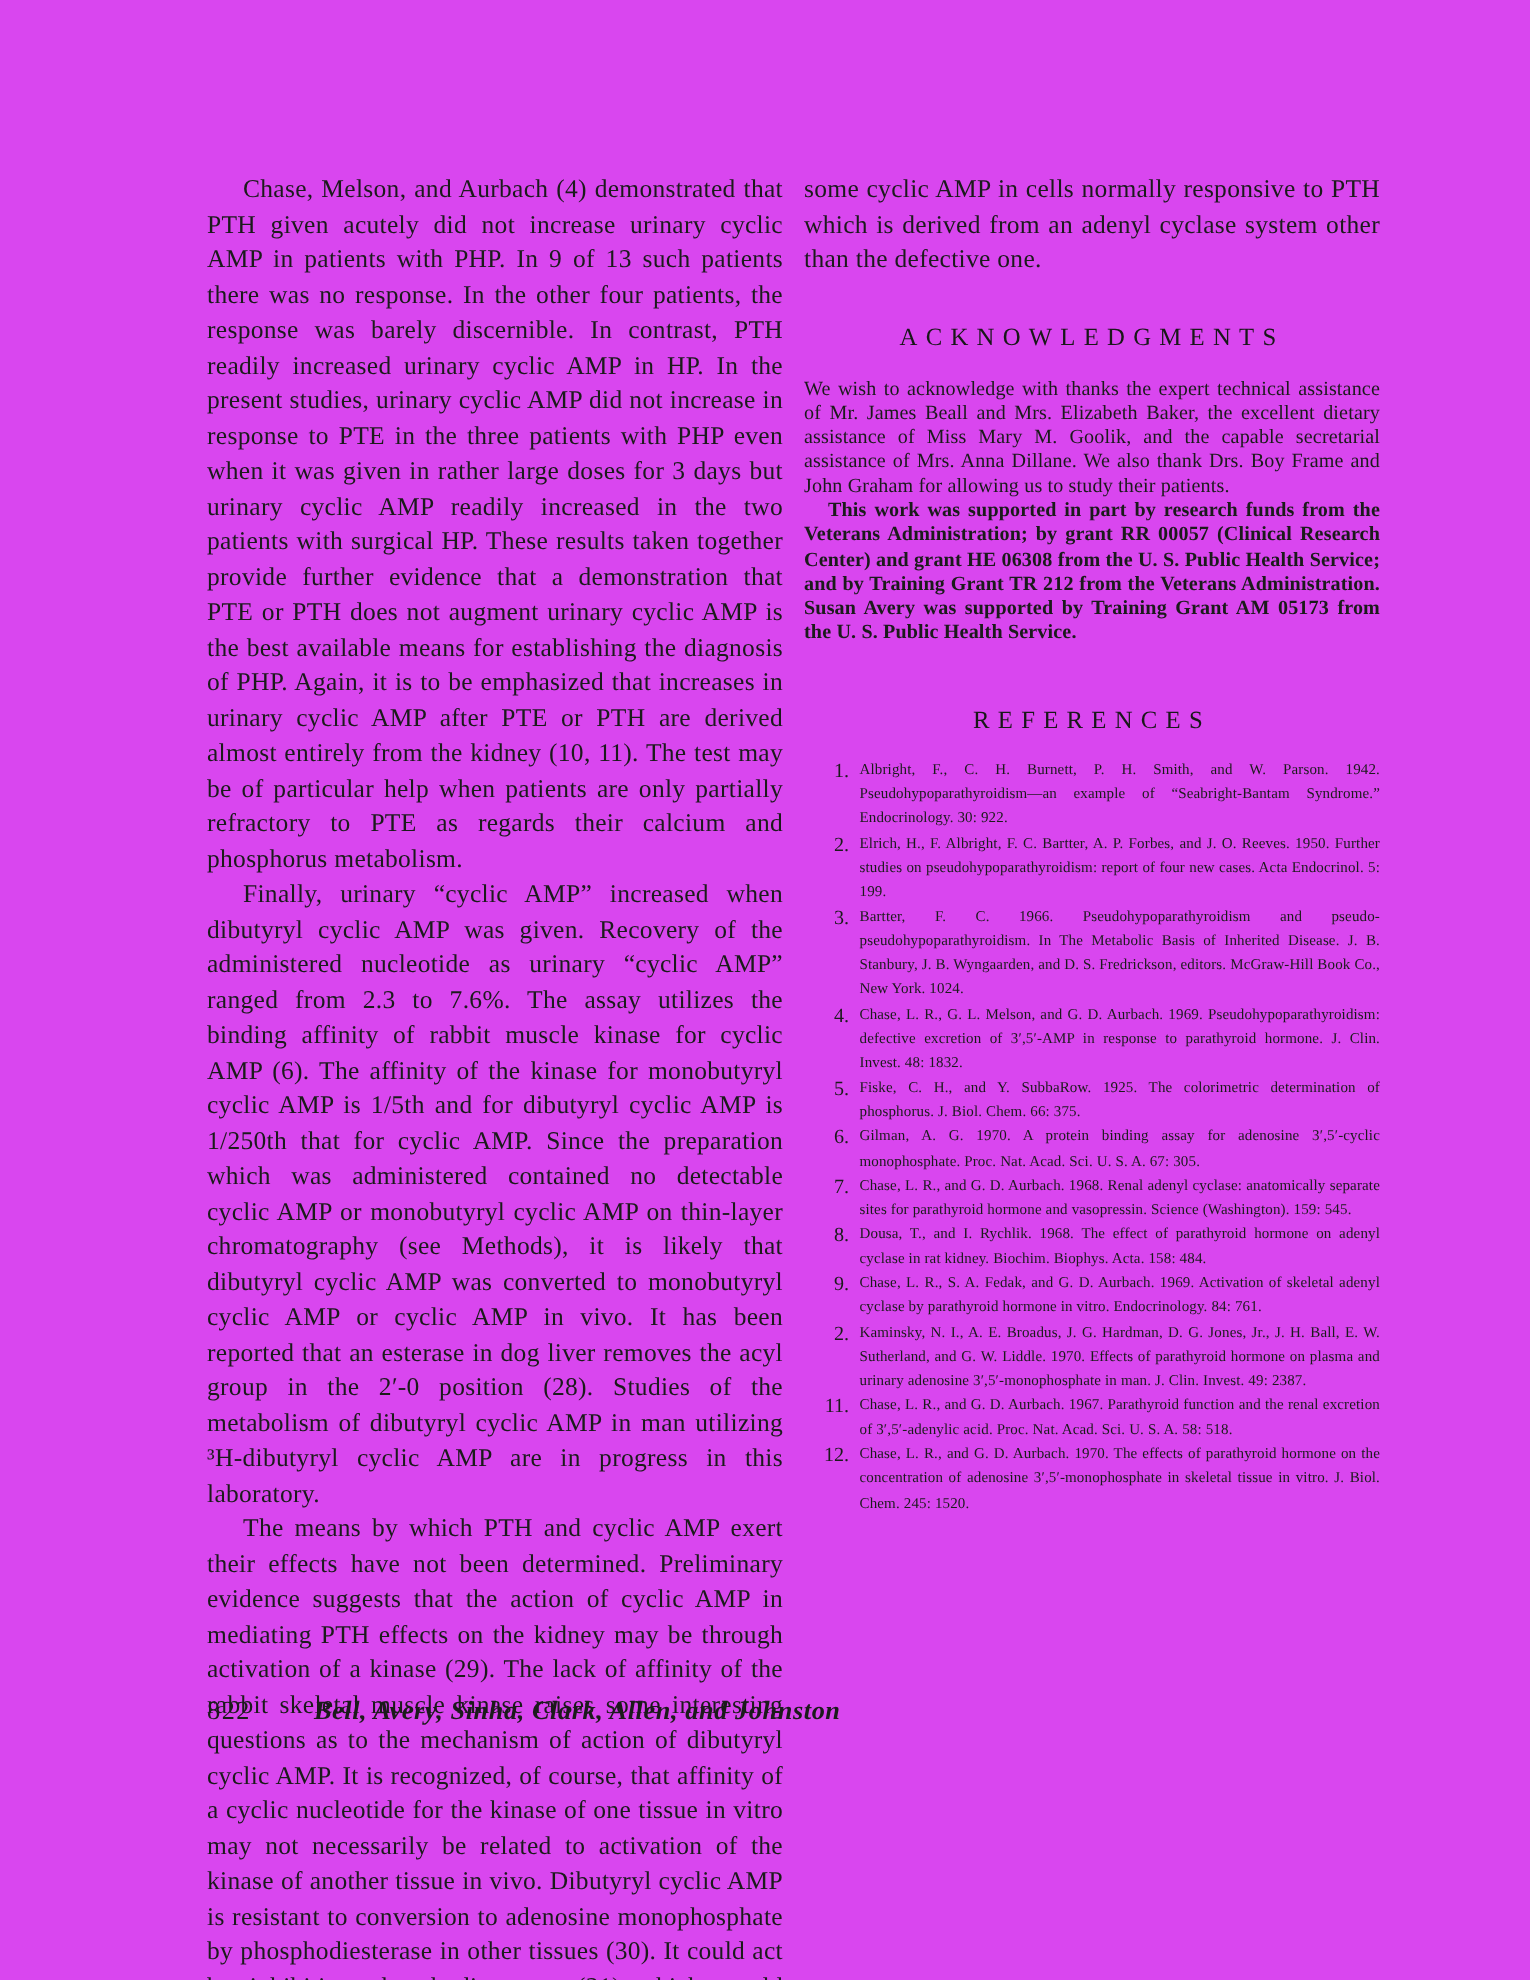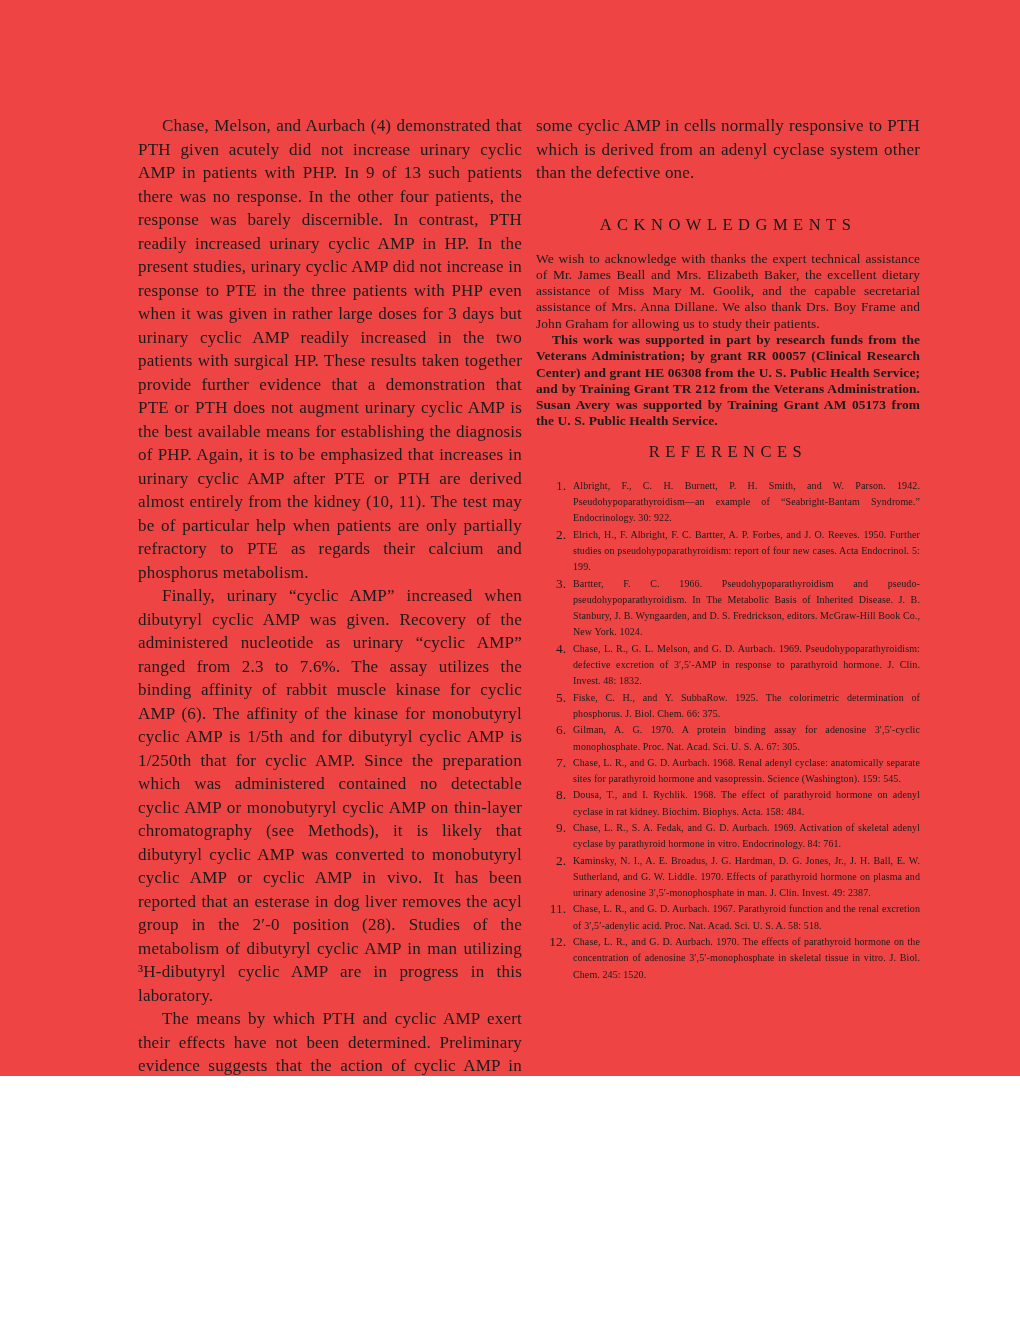--- a/index.html
+++ b/index.html
@@ -3,22 +3,22 @@
 <meta charset="utf-8">
 <style>
   html, body {
     margin: 0;
     padding: 0;
     background: #ffffff;
   }
   .page {
     position: relative;
     width: 1020px;
-    height: 1076px;
-    background: #ef4444;
+    height: 1320px;
+    background: #d946ef;
     color: #1b1b1b;
     font-family: "Liberation Serif", "DejaVu Serif", serif;
     overflow: hidden;
   }
   .columns {
     position: absolute;
     top: 114px;
     left: 138px;
     width: 782px;
     display: flex;
@@ -39,21 +39,21 @@
   .noindent { text-indent: 0; }
   .sect {
     margin: 0;
     font-size: 16.5px;
     font-weight: normal;
     text-align: center;
     letter-spacing: 5.5px;
     color: #181818;
   }
   .sect-ack { margin-top: 30px; margin-bottom: 16px; }
-  .sect-ref { margin-top: 12px; margin-bottom: 16px; }
+  .sect-ref { margin-top: 40px; margin-bottom: 16px; }
   .small {
     font-size: 13.4px;
     line-height: 16.3px;
     text-align: justify;
     letter-spacing: 0.1px;
   }
   .indent-sm { text-indent: 16px; font-weight: bold; }
   .refs {
     list-style: none;
     margin: 0;

